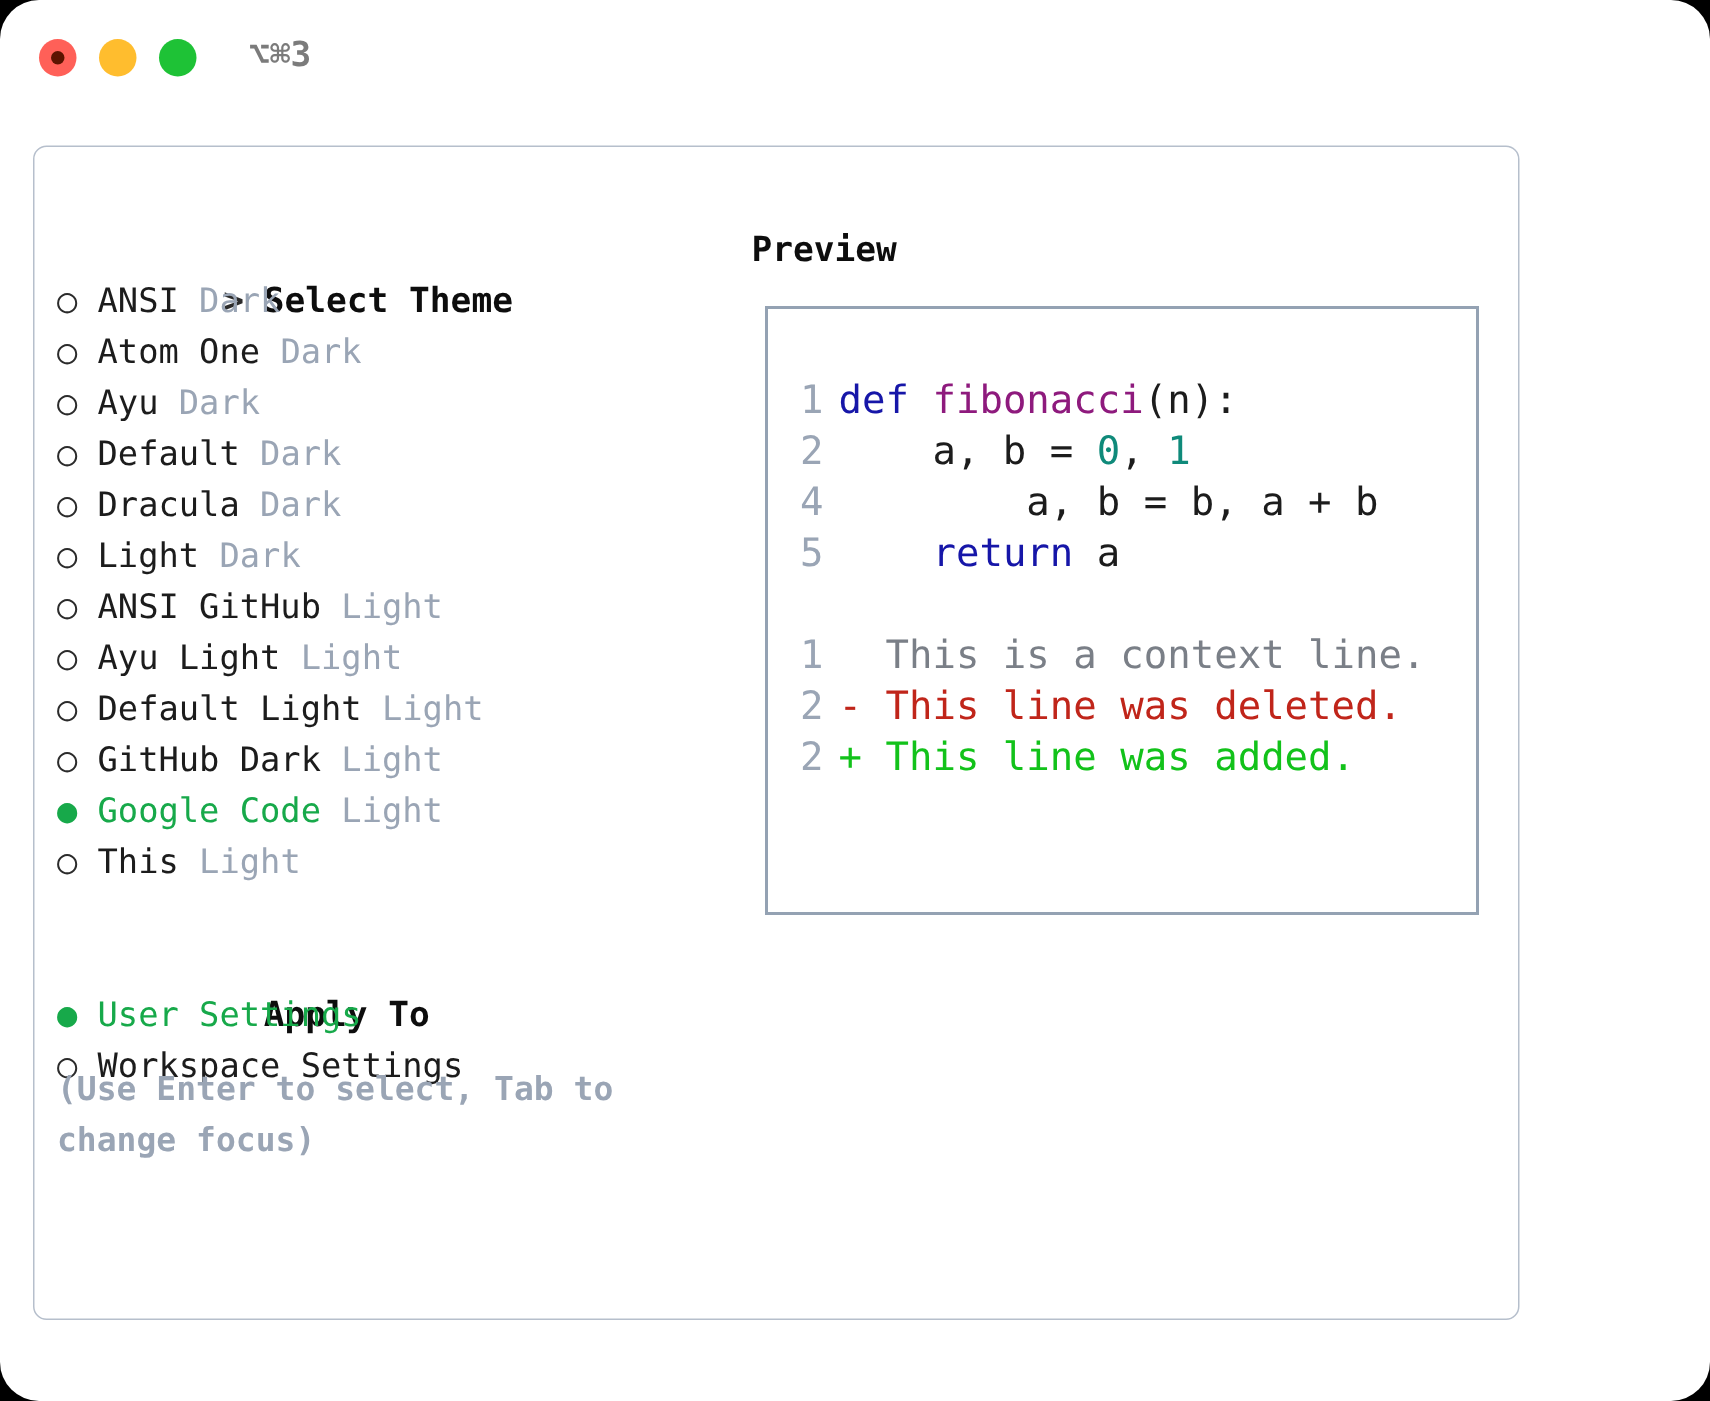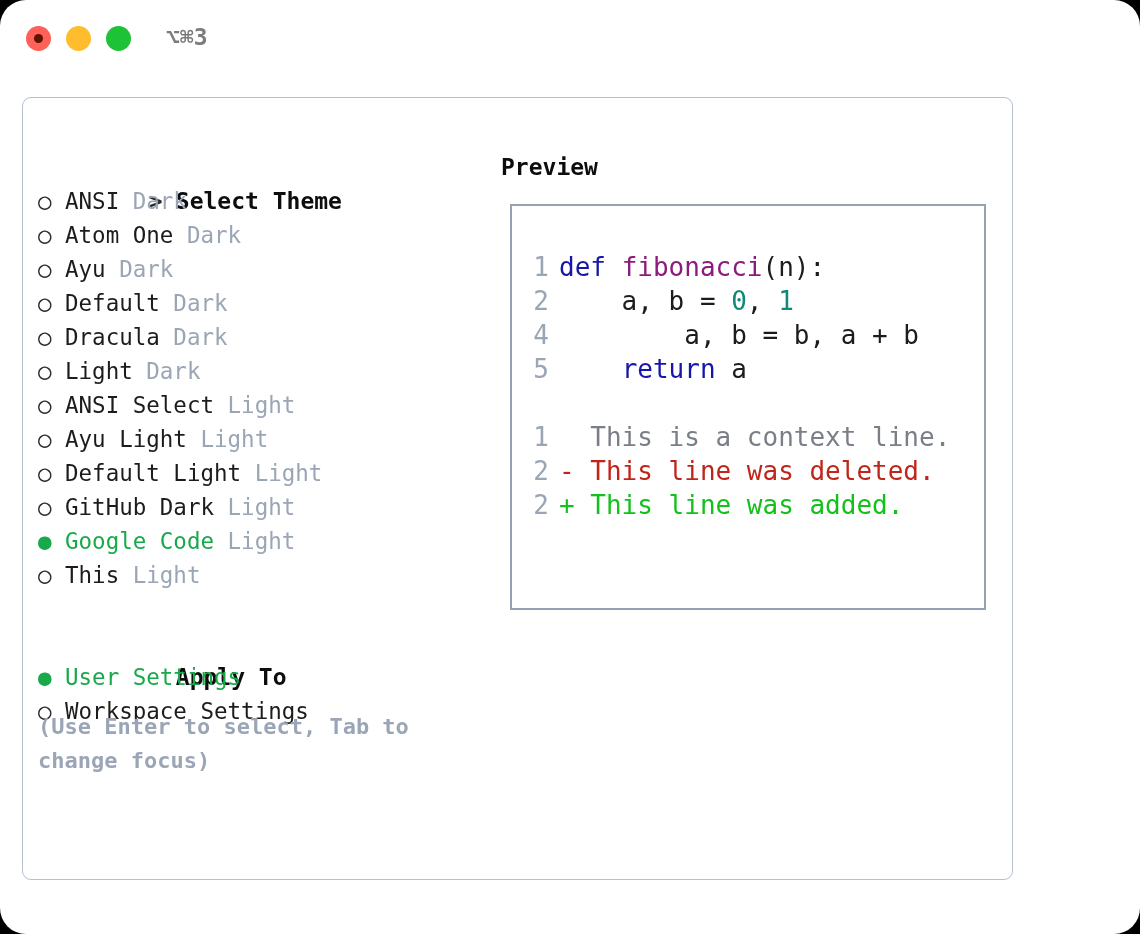--- a/index.html
+++ b/index.html
@@ -200,21 +200,21 @@
       <div class="row" id="select-theme-header">
         <span class="marker">&gt;</span><span>Select Theme</span>
       </div>
       <div id="theme-list">
           <div class="row theme-row"><span class="marker">○</span><span class="name">ANSI</span><span class="suffix"> Dark</span></div>
           <div class="row theme-row"><span class="marker">○</span><span class="name">Atom One</span><span class="suffix"> Dark</span></div>
           <div class="row theme-row"><span class="marker">○</span><span class="name">Ayu</span><span class="suffix"> Dark</span></div>
           <div class="row theme-row"><span class="marker">○</span><span class="name">Default</span><span class="suffix"> Dark</span></div>
           <div class="row theme-row"><span class="marker">○</span><span class="name">Dracula</span><span class="suffix"> Dark</span></div>
           <div class="row theme-row"><span class="marker">○</span><span class="name">Light</span><span class="suffix"> Dark</span></div>
-          <div class="row theme-row"><span class="marker">○</span><span class="name">ANSI Select</span><span class="suffix"> Light</span></div>
+          <div class="row theme-row"><span class="marker">○</span><span class="name">ANSI GitHub</span><span class="suffix"> Light</span></div>
           <div class="row theme-row"><span class="marker">○</span><span class="name">Ayu Light</span><span class="suffix"> Light</span></div>
           <div class="row theme-row"><span class="marker">○</span><span class="name">Default Light</span><span class="suffix"> Light</span></div>
           <div class="row theme-row"><span class="marker">○</span><span class="name">GitHub Dark</span><span class="suffix"> Light</span></div>
           <div class="row theme-row selected"><span class="marker">●</span><span class="name">Google Code</span><span class="suffix"> Light</span></div>
           <div class="row theme-row"><span class="marker">○</span><span class="name">This</span><span class="suffix"> Light</span></div>
         </div>
 
       <div class="spacer-row"></div>
 
       <div class="row" id="apply-to-header">

